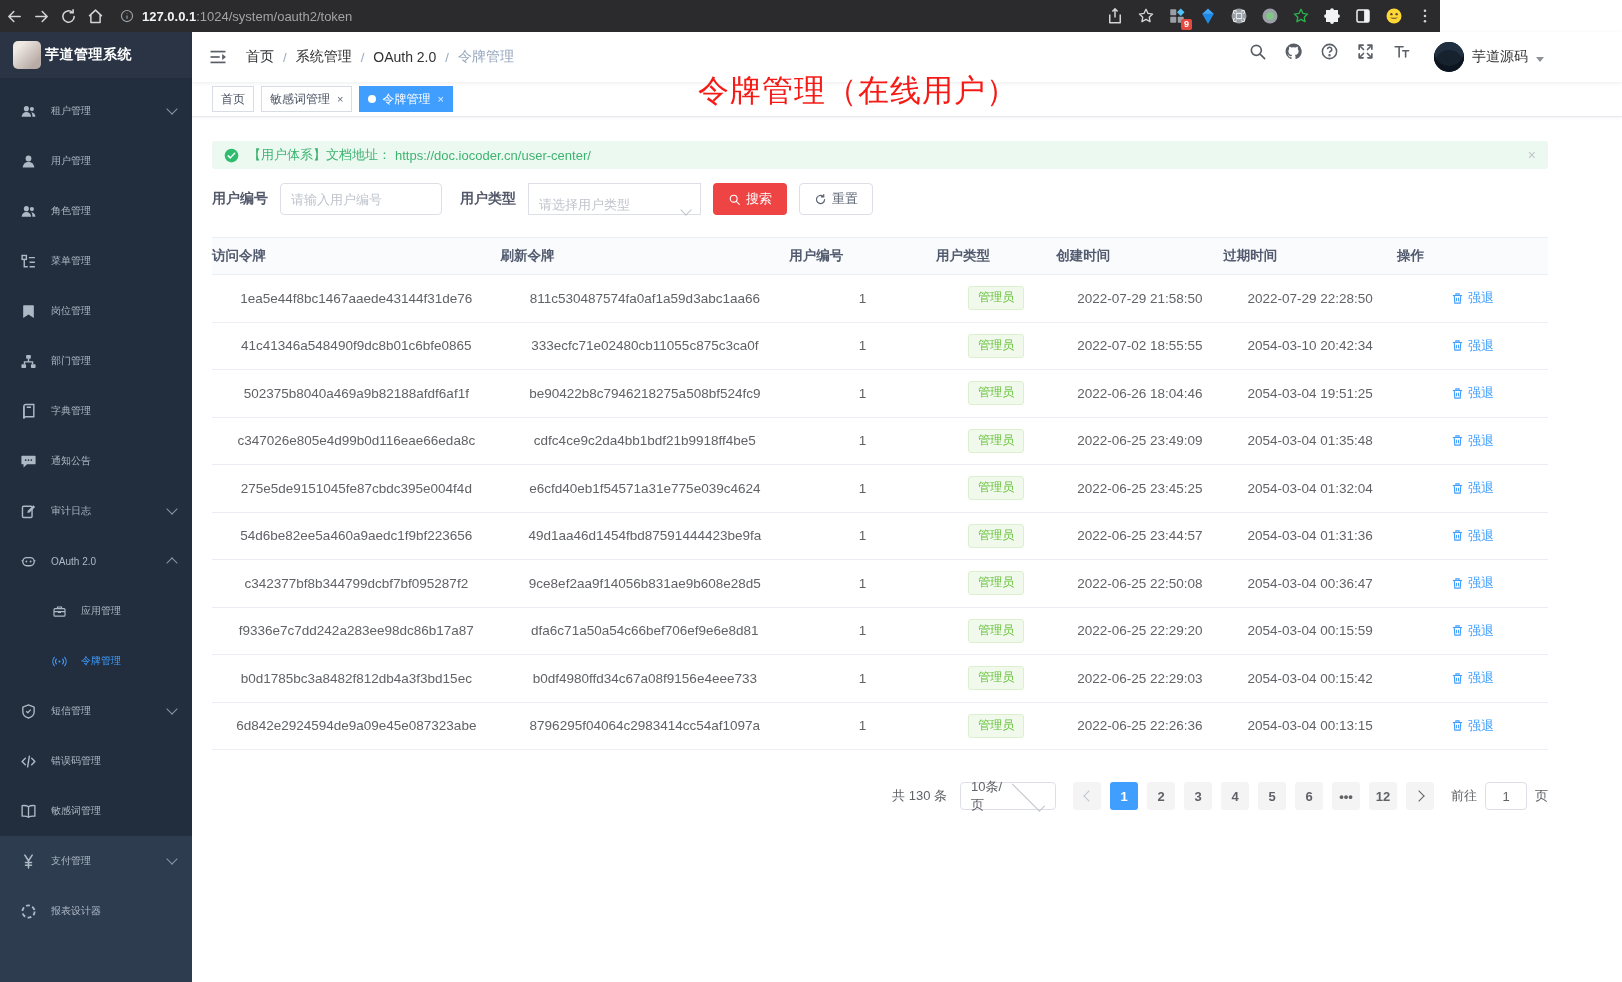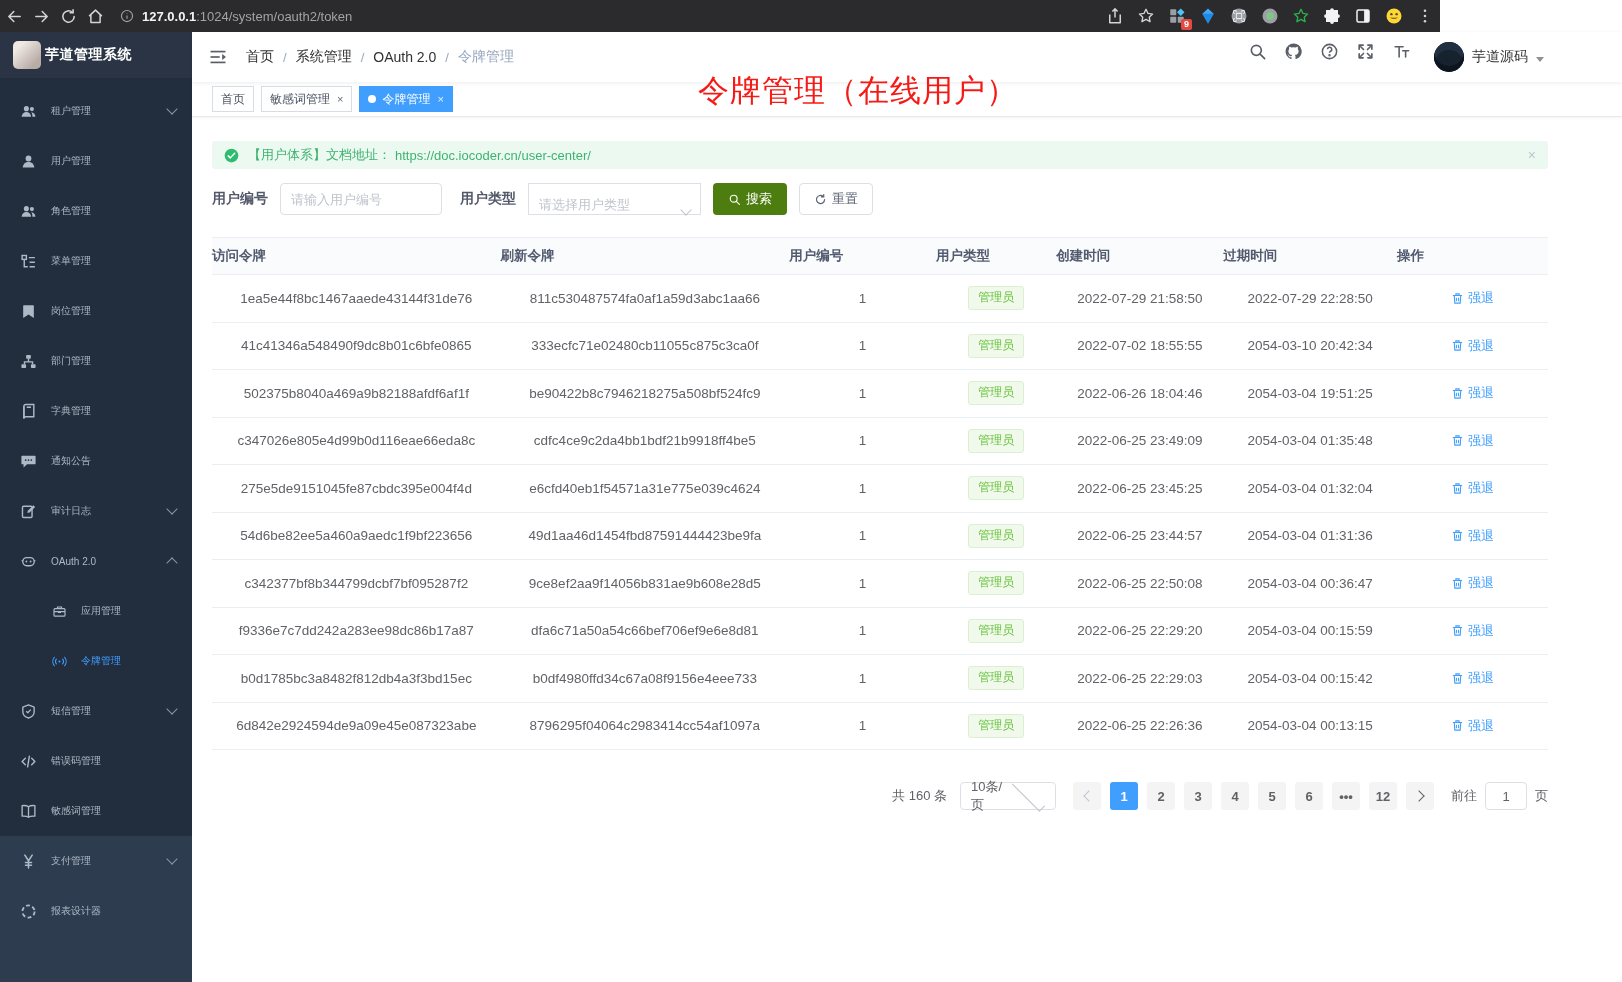--- a/index.html
+++ b/index.html
@@ -86,21 +86,21 @@
            padding:0 10px;font-size:13px;color:#606266;outline:none;font-family:inherit}
   .f-input::placeholder{color:#bfc4cc}
   .f-select{width:173px;height:32px;border:1px solid #dcdfe6;border-radius:0;box-sizing:border-box;
             display:flex;align-items:flex-end;padding:0 10px;margin-right:12px;cursor:pointer;background:#fff}
   .f-select .ph{font-size:13px;color:#bfc4cc;flex:1}
   .sel-chv{width:7px;height:7px;border-right:1.4px solid #c0c4cc;border-bottom:1.4px solid #c0c4cc;
            transform:rotate(45deg);margin-top:-3px}
   .gap18{width:18px}
   .btn{height:32px;border-radius:4px;display:flex;align-items:center;justify-content:center;gap:5px;
        font-size:13px;cursor:pointer;box-sizing:border-box;padding:0 14px;border:1px solid transparent}
-  .btn-primary{background:#4d7c0f;color:#fff;margin-right:12px}
+  .btn-primary{background:#ef4444;color:#fff;margin-right:12px}
   .btn-plain{background:#fff;color:#5a6372;border-color:#dcdfe6}
   .btn .icon{width:13px;height:13px}
 
   .table{margin-top:22px;border-top:1px solid #ebeef5;font-size:13.5px}
   .thead{display:flex;height:36px;align-items:center;background:#fafbfc;border-bottom:1px solid #ebeef5}
   .th{font-weight:bold;color:#515a6e;text-align:left}
   .trow{display:flex;height:47.5px;align-items:center;border-bottom:1px solid #ebeef5;box-sizing:border-box}
   .td{color:#606266;text-align:center;overflow:hidden;white-space:nowrap}
   .c1{width:21.6%}.c2{width:21.6%}.c3{width:11%}.c4{width:9%}.c5{width:12.5%}.c6{width:13%}.c7{width:11.3%}
   .badge{display:inline-block;padding:3px 9px;font-size:12px;color:#67c23a;background:#f0f9eb;
@@ -787,21 +787,21 @@
                     </svg>
                   </span>
                   <span>强退</span>
                 </span>
               </div>
             </div>
           </div>
       </div>
 
       <div class="pager">
-        <span class="pg-total">共 160 条</span>
+        <span class="pg-total">共 130 条</span>
         <div class="pg-size">
           <span>10条/页</span>
           <span class="sel-chv"></span>
         </div>
         <div class="pg-btn">
           <span class="arr arr-left"></span>
         </div>
         <span style="display:flex;gap:9px">
 
             <div class="pg-btn" data-state="active">1</div>

